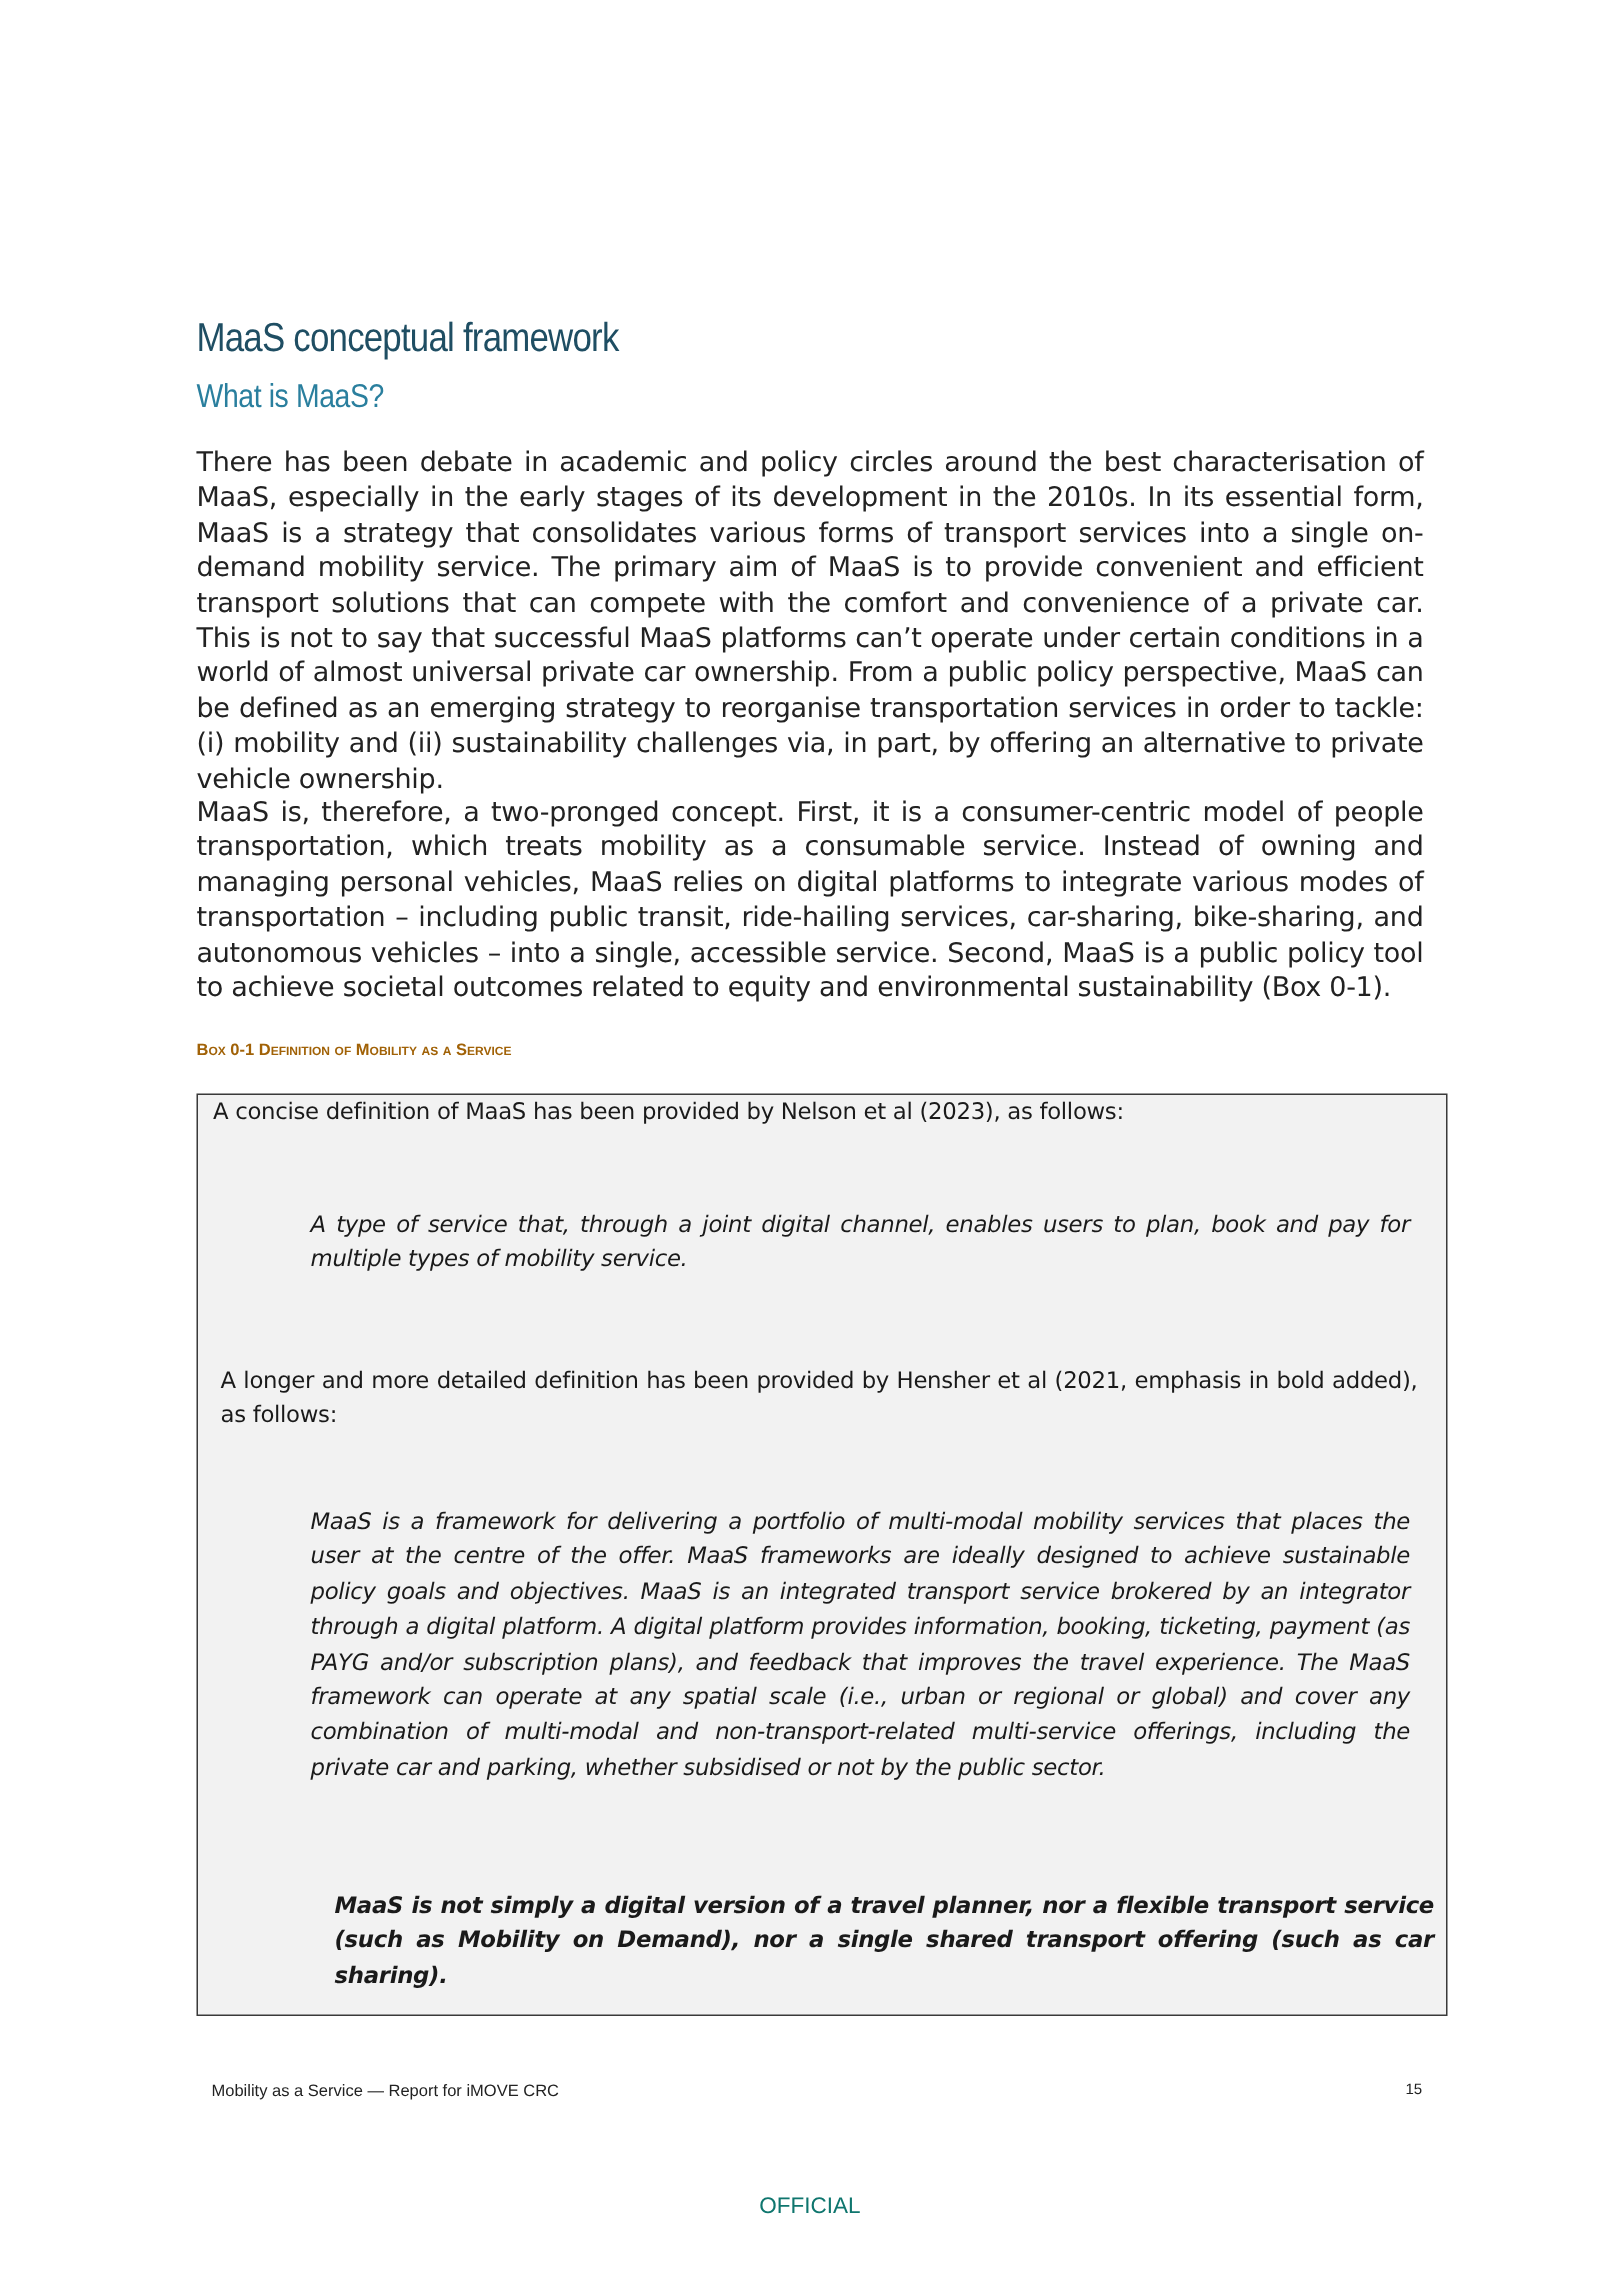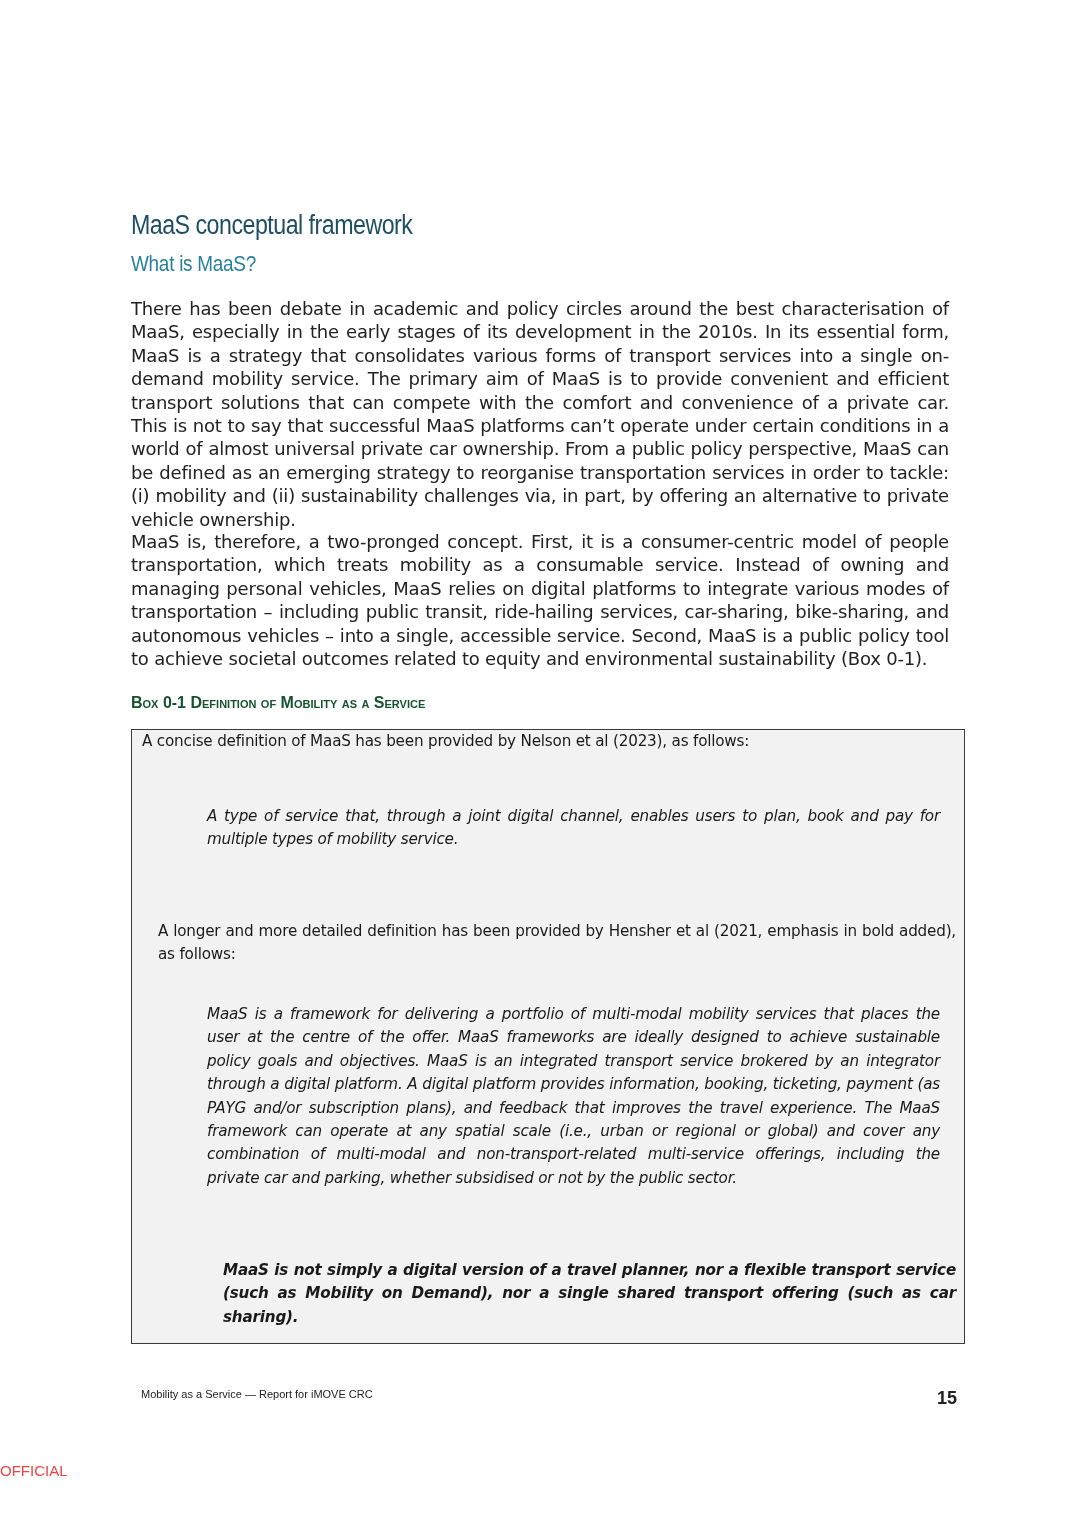--- a/index.html
+++ b/index.html
@@ -20,65 +20,65 @@
     }
     .para {
       position: absolute; left: 131px; width: 818px;
       font-size: 18px; line-height: 23.4px; text-align: justify; color: #222;
       letter-spacing: -0.2px;
     }
     .p1 { top: 297px; }
     .p2 { top: 530px; }
     .box-caption {
       position: absolute; left: 131px; top: 694px;
-      font-family: "Liberation Sans", sans-serif; font-weight: bold; color: #14532d;
-      font-size: 16px; letter-spacing: 0px; font-variant: small-caps; white-space: nowrap;
+      font-family: "Liberation Sans", sans-serif; font-weight: bold; color: #a16207;
+      font-size: 11px; letter-spacing: 0px; font-variant: small-caps; white-space: nowrap;
     }
     .box {
       position: absolute; left: 131px; top: 729px; width: 816px; height: 613px;
       border: 1px solid #3a3a3a; background: #f2f2f2; padding-left: 16px;
     }
     .box-text {
       position: absolute; font-size: 15.2px; line-height: 23.4px; color: #1a1a1a;
       letter-spacing: -0.2px; text-align: justify;
     }
     .b1 { left: 10px; top: 0px; width: 800px; }
     .b2 { left: 75px; top: 75px; width: 733px; font-style: italic; }
     .b3 { left: 10px; top: 174px; width: 798px; }
     .b4 { left: 75px; top: 273px; width: 733px; font-style: italic; }
     .b5 { left: 75px; top: 513px; width: 733px; font-style: italic; font-weight: bold; }
     .footer-left {
       position: absolute; left: 141px; top: 1388px;
       font-family: "Liberation Sans", sans-serif; font-size: 11px; color: #222; white-space: nowrap;
     }
     .footer-right {
       position: absolute; left: 937px; top: 1388px;
-      font-family: "Liberation Sans", sans-serif; font-size: 18px; color: #222; font-weight: bold;
+      font-family: "Liberation Sans", sans-serif; font-size: 10px; color: #222;
     }
     .official {
-      position: absolute; left: 0; width: 1080px; top: 1462px; 
-      font-family: "Liberation Sans", sans-serif; font-size: 15px; color: #ef4444;
+      position: absolute; left: 0; width: 1080px; top: 1462px; text-align: center;
+      font-family: "Liberation Sans", sans-serif; font-size: 15px; color: #0f766e;
     }
   </style>
 </head>
 <body>
 
 <div class="page">
   <div class="h1">MaaS conceptual framework</div>
   <div class="h2">What is MaaS?</div>
 
   <p class="para p1" style="margin:0">There has been debate in academic and policy circles around the best characterisation of MaaS, especially in the early stages of its development in the 2010s. In its essential form, MaaS is a strategy that consolidates various forms of transport services into a single on-demand mobility service. The primary aim of MaaS is to provide convenient and efficient transport solutions that can compete with the comfort and convenience of a private car. This is not to say that successful MaaS platforms can’t operate under certain conditions in a world of almost universal private car ownership. From a public policy perspective, MaaS can be defined as an emerging strategy to reorganise transportation services in order to tackle: (i) mobility and (ii) sustainability challenges via, in part, by offering an alternative to private vehicle ownership.</p>
   <p class="para p2" style="margin:0">MaaS is, therefore, a two-pronged concept. First, it is a consumer-centric model of people transportation, which treats mobility as a consumable service. Instead of owning and managing personal vehicles, MaaS relies on digital platforms to integrate various modes of transportation – including public transit, ride-hailing services, car-sharing, bike-sharing, and autonomous vehicles – into a single, accessible service. Second, MaaS is a public policy tool to achieve societal outcomes related to equity and environmental sustainability (Box 0-1).</p>
 
   <div class="box-caption">Box 0-1 Definition of Mobility as a Service</div>
 
   <div class="box">
     <p class="box-text b1" style="margin:0">A concise definition of MaaS has been provided by Nelson et al (2023), as follows:</p>
     <p class="box-text b2" style="margin:0">A type of service that, through a joint digital channel, enables users to plan, book and pay for multiple types of mobility service.</p>
-    <p class="box-text b3" style="margin:16px">A longer and more detailed definition has been provided by Hensher et al (2021, emphasis in bold added), as follows:</p>
+    <p class="box-text b3" style="margin:5px">A longer and more detailed definition has been provided by Hensher et al (2021, emphasis in bold added), as follows:</p>
     <p class="box-text b4" style="margin:0">MaaS is a framework for delivering a portfolio of multi-modal mobility services that places the user at the centre of the offer. MaaS frameworks are ideally designed to achieve sustainable policy goals and objectives. MaaS is an integrated transport service brokered by an integrator through a digital platform. A digital platform provides information, booking, ticketing, payment (as PAYG and/or subscription plans), and feedback that improves the travel experience. The MaaS framework can operate at any spatial scale (i.e., urban or regional or global) and cover any combination of multi-modal and non-transport-related multi-service offerings, including the private car and parking, whether subsidised or not by the public sector.</p>
     <p class="box-text b5" style="margin:16px">MaaS is not simply a digital version of a travel planner, nor a flexible transport service (such as Mobility on Demand), nor a single shared transport offering (such as car sharing).</p>
   </div>
 
   <div class="footer-left">Mobility as a Service — Report for iMOVE CRC</div>
   <div class="footer-right">15</div>
   <div class="official">OFFICIAL</div>
 </div>
 
 </body></html>

